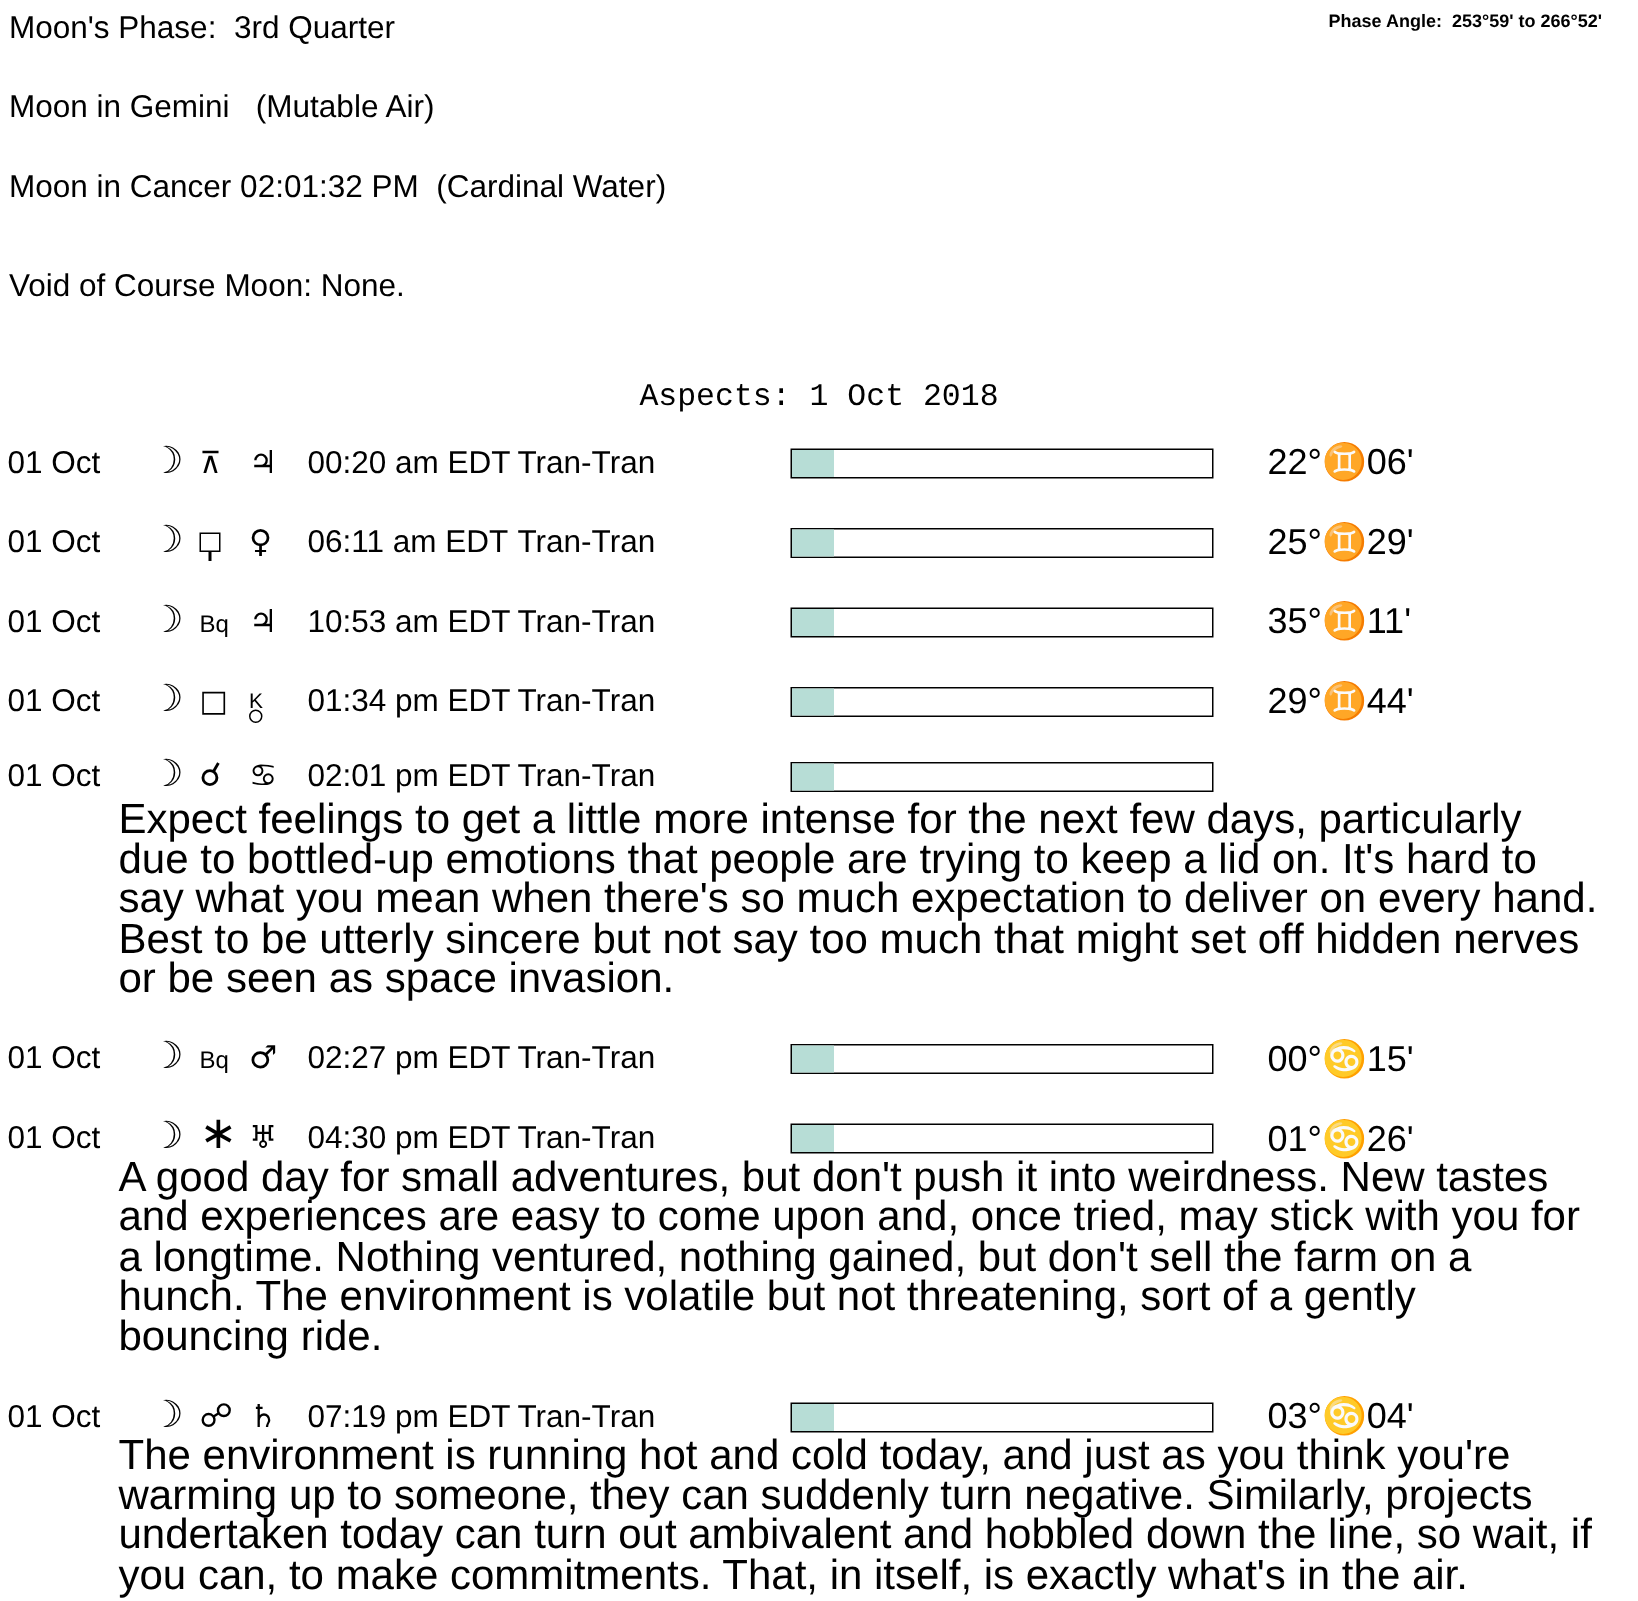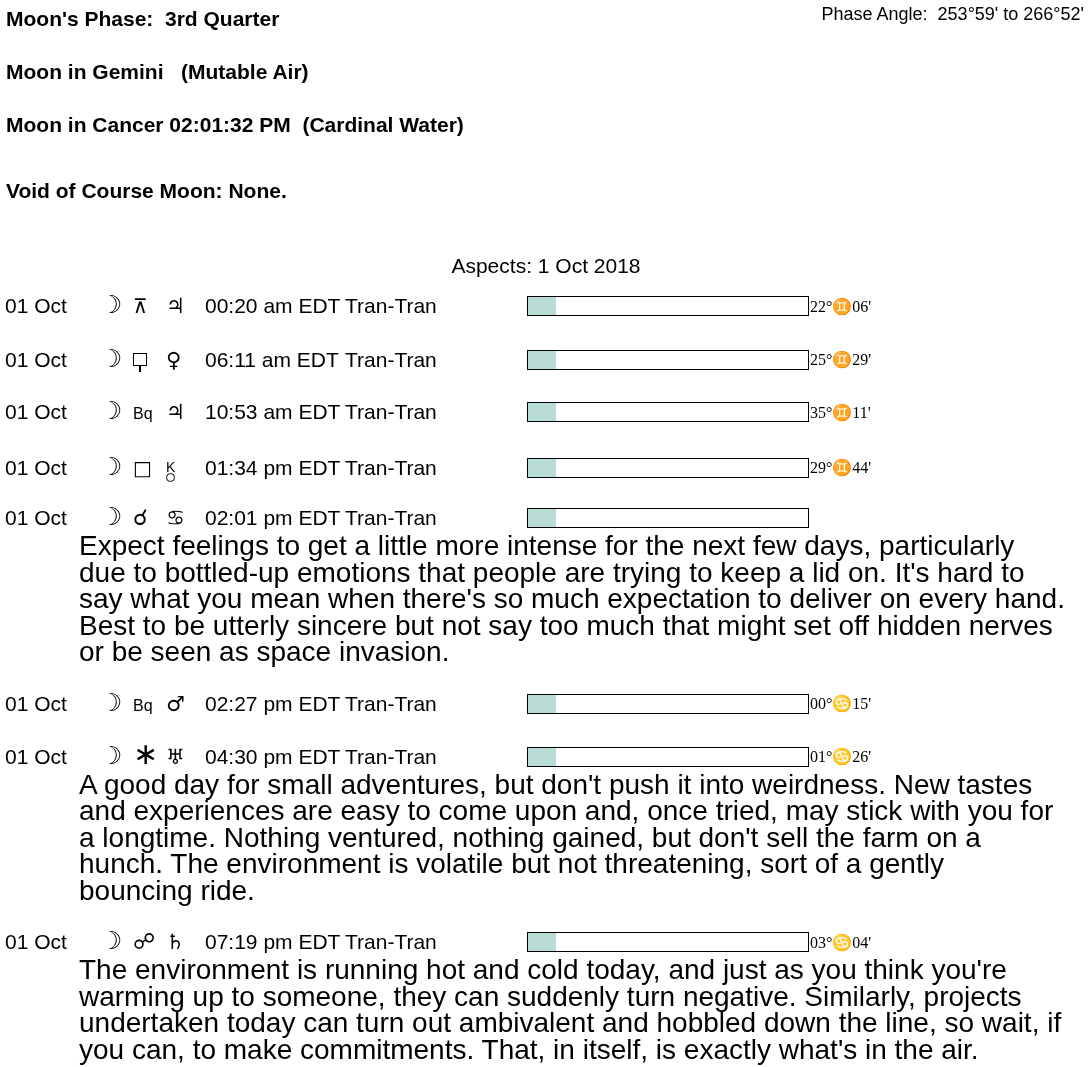--- a/index.html
+++ b/index.html
@@ -8,30 +8,30 @@
     width:1092px;height:1067px;
     background:#fff;
     overflow:hidden;
     font-family:"Liberation Sans", sans-serif;
     color:#000;
   }
   .hline{
     position:absolute;left:6px;
     font-size:21px;line-height:21px;
     white-space:pre-wrap;
+  }
+  #phase-angle{
+    position:absolute;top:5px;right:24px;
+    font-size:12px;line-height:18px;
+    white-space:pre-wrap;
     font-weight:bold;
-  }
-  #phase-angle{
-    position:absolute;top:5px;right:8px;
-    font-size:18px;line-height:18px;
-    white-space:pre-wrap;
   }
   #aspects-title{
     position:absolute;top:255px;left:0;width:1092px;
-    text-align:center;font-size:21px;line-height:21px;
+    text-align:center;font-size:21px;line-height:21px;font-family:Liberation Mono, monospace;
   }
   #rows{position:absolute;top:294px;left:5px;right:6px;}
   .arow{
     display:grid;
     grid-template-columns:95px 33px 33px 39px 140px 182px 283px auto;
     align-items:center;
     height:22px;
     margin-bottom:31px;
     font-size:21px;
   }
@@ -50,21 +50,21 @@
   
   .g-chiron{display:inline-flex !important;flex-direction:column;align-items:center;line-height:1 !important;}
   .g-chiron .ck{font-family:"Liberation Sans",sans-serif;font-size:14px;line-height:12px;}
   .g-chiron .co{width:7px;height:7px;border:1.7px solid #000;border-radius:50%;margin-top:0px;}
   .bar{
     position:relative;display:block;
     width:280px;height:18px;
     border:1.5px solid #000;background:#fff;
   }
   .fill{position:absolute;left:0;top:0;bottom:0;}
-  .degree{font-family:Liberation Serif, serif;font-size:16px;}
+  .degree{padding-left:35px;font-family:Liberation Sans, sans-serif;font-size:24px;}
   .interp{
     margin:-26px 0 26px 74px;
     width:986px;
     font-size:28px;line-height:26.5px;
   }
 </style>
 </head>
 <body>
 
 <div id="page">

